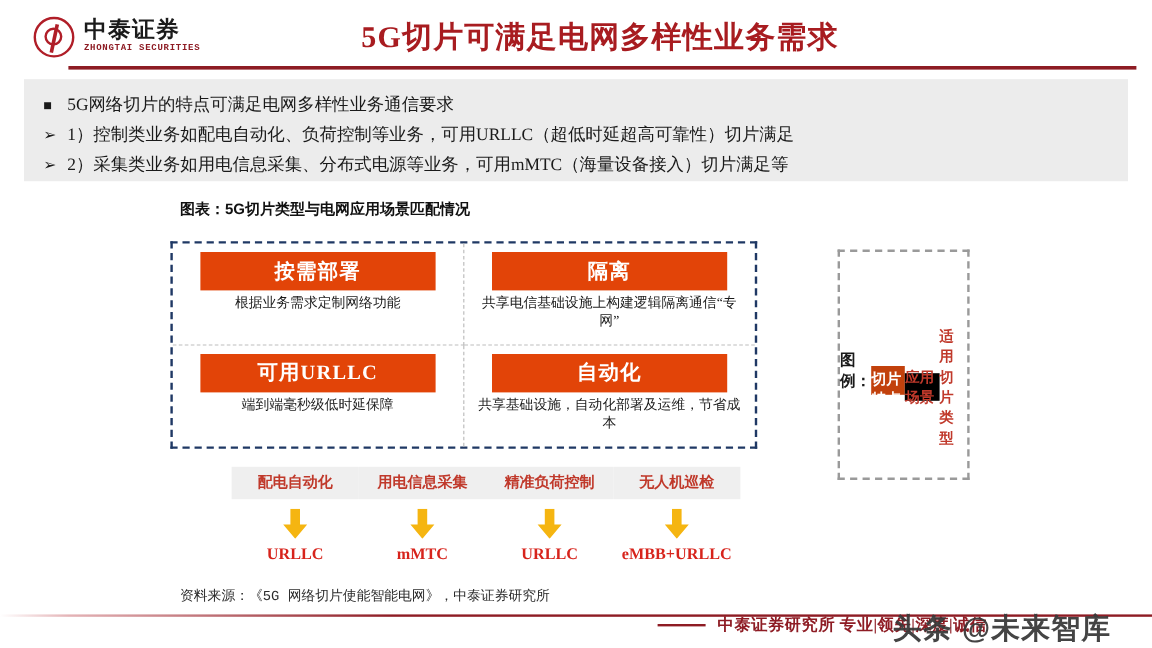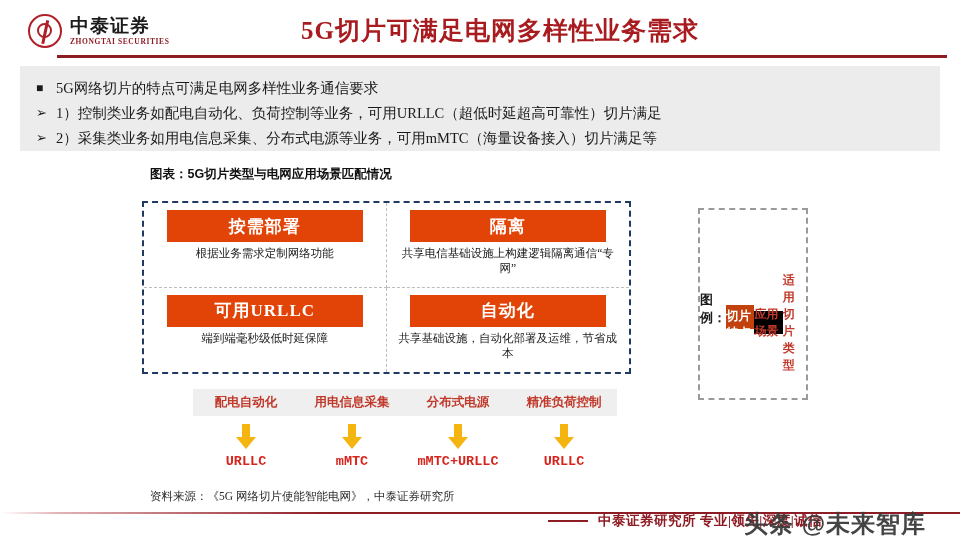--- a/index.html
+++ b/index.html
@@ -27,21 +27,21 @@
   .logo-mark::after {
     content:""; position:absolute; left:7px; top:7px; width:11px; height:11px;
     border:2.5px solid #B01E28; border-radius:50%;
   }
   .logo-txt { line-height: 1; }
   .logo-cn {
     font-family: "Liberation Sans","DejaVu Sans",sans-serif;
     font-size: 19px; font-weight: 700; color: #1b1b1b; letter-spacing: 1px;
   }
   .logo-en {
-    font-family: Liberation Serif, serif;
+    font-family: Liberation Mono, monospace;
     font-size: 7.5px; font-weight: 700; color: #8E1C24;
     letter-spacing: 0.6px; margin-top: 3px;
   }
 
   .slide-title {
     position: absolute; left: 200px; top: 14px; width: 600px;
     text-align: center;
     font-family: "Liberation Serif","DejaVu Serif",serif;
     font-size: 25px; font-weight: 700; color: #A81C20;
     letter-spacing: 1px;
@@ -135,29 +135,29 @@
   .scen-col { width: 106px; display: flex; flex-direction: column; align-items: center; }
   .scen-box {
     width: 100%; height: 27px; background: #EFEFEF;
     display: flex; align-items: center; justify-content: center;
     font-size: 12.5px; font-weight: 700; color: #C0392B;
     font-family: "Liberation Serif","DejaVu Serif",serif;
   }
   .arrow-dn { margin-top: 8px; width: 22px; height: 25px; display:block; }
   .slice-lbl {
     margin-top: 5px; font-size: 13.5px; font-weight: 700; color: #D7241C;
-    font-family: Liberation Mono, monospace;
+    font-family: Liberation Serif, serif;
     white-space: nowrap;
   }
 
   
   .source {
     position: absolute; left: 150px; top: 489px;
     font-size: 11.5px; color: #2b2b2b;
-    font-family: Liberation Serif, serif;
+    font-family: Liberation Mono, monospace;
   }
 
   
   .footer-rule {
     position: absolute; left: 0; top: 512px; width: 960px; height: 2.2px;
     background: linear-gradient(to right, #ffffff 0%, #E4B3B6 6%, #8E1C24 34%, #8E1C24 100%);
   }
   .footer-line {
     position: absolute; left: 548px; top: 520px; width: 40px; height: 1.6px;
     background: #8E1C24;
@@ -243,32 +243,32 @@
       <div class="slice-lbl">URLLC</div>
     </div>
     <div class="scen-col">
       <div class="scen-box">用电信息采集</div>
       <svg class="arrow-dn" viewBox="0 0 22 25">
         <path d="M7 0 H15 V13 H21 L11 25 L1 13 H7 Z" fill="#F5B511"></path>
       </svg>
       <div class="slice-lbl">mMTC</div>
     </div>
     <div class="scen-col">
-      <div class="scen-box">分布式电源</div>
-      <svg class="arrow-dn" viewBox="0 0 22 25">
-        <path d="M7 0 H15 V13 H21 L11 25 L1 13 H7 Z" fill="#F5B511"></path>
-      </svg>
-      <div class="slice-lbl">mMTC+URLLC</div>
-    </div>
-    <div class="scen-col">
       <div class="scen-box">精准负荷控制</div>
       <svg class="arrow-dn" viewBox="0 0 22 25">
         <path d="M7 0 H15 V13 H21 L11 25 L1 13 H7 Z" fill="#F5B511"></path>
       </svg>
       <div class="slice-lbl">URLLC</div>
+    </div>
+    <div class="scen-col">
+      <div class="scen-box">无人机巡检</div>
+      <svg class="arrow-dn" viewBox="0 0 22 25">
+        <path d="M7 0 H15 V13 H21 L11 25 L1 13 H7 Z" fill="#F5B511"></path>
+      </svg>
+      <div class="slice-lbl">eMBB+URLLC</div>
     </div>
   </div>
 
   <div class="source">资料来源：《5G 网络切片使能智能电网》，中泰证券研究所</div>
 
   <div class="footer-rule"></div>
   <div class="footer-line"></div>
   <div class="footer-txt">中泰证券研究所 专业|领先|深度|诚信</div>
   <div class="watermark">头条 @未来智库</div>
 

